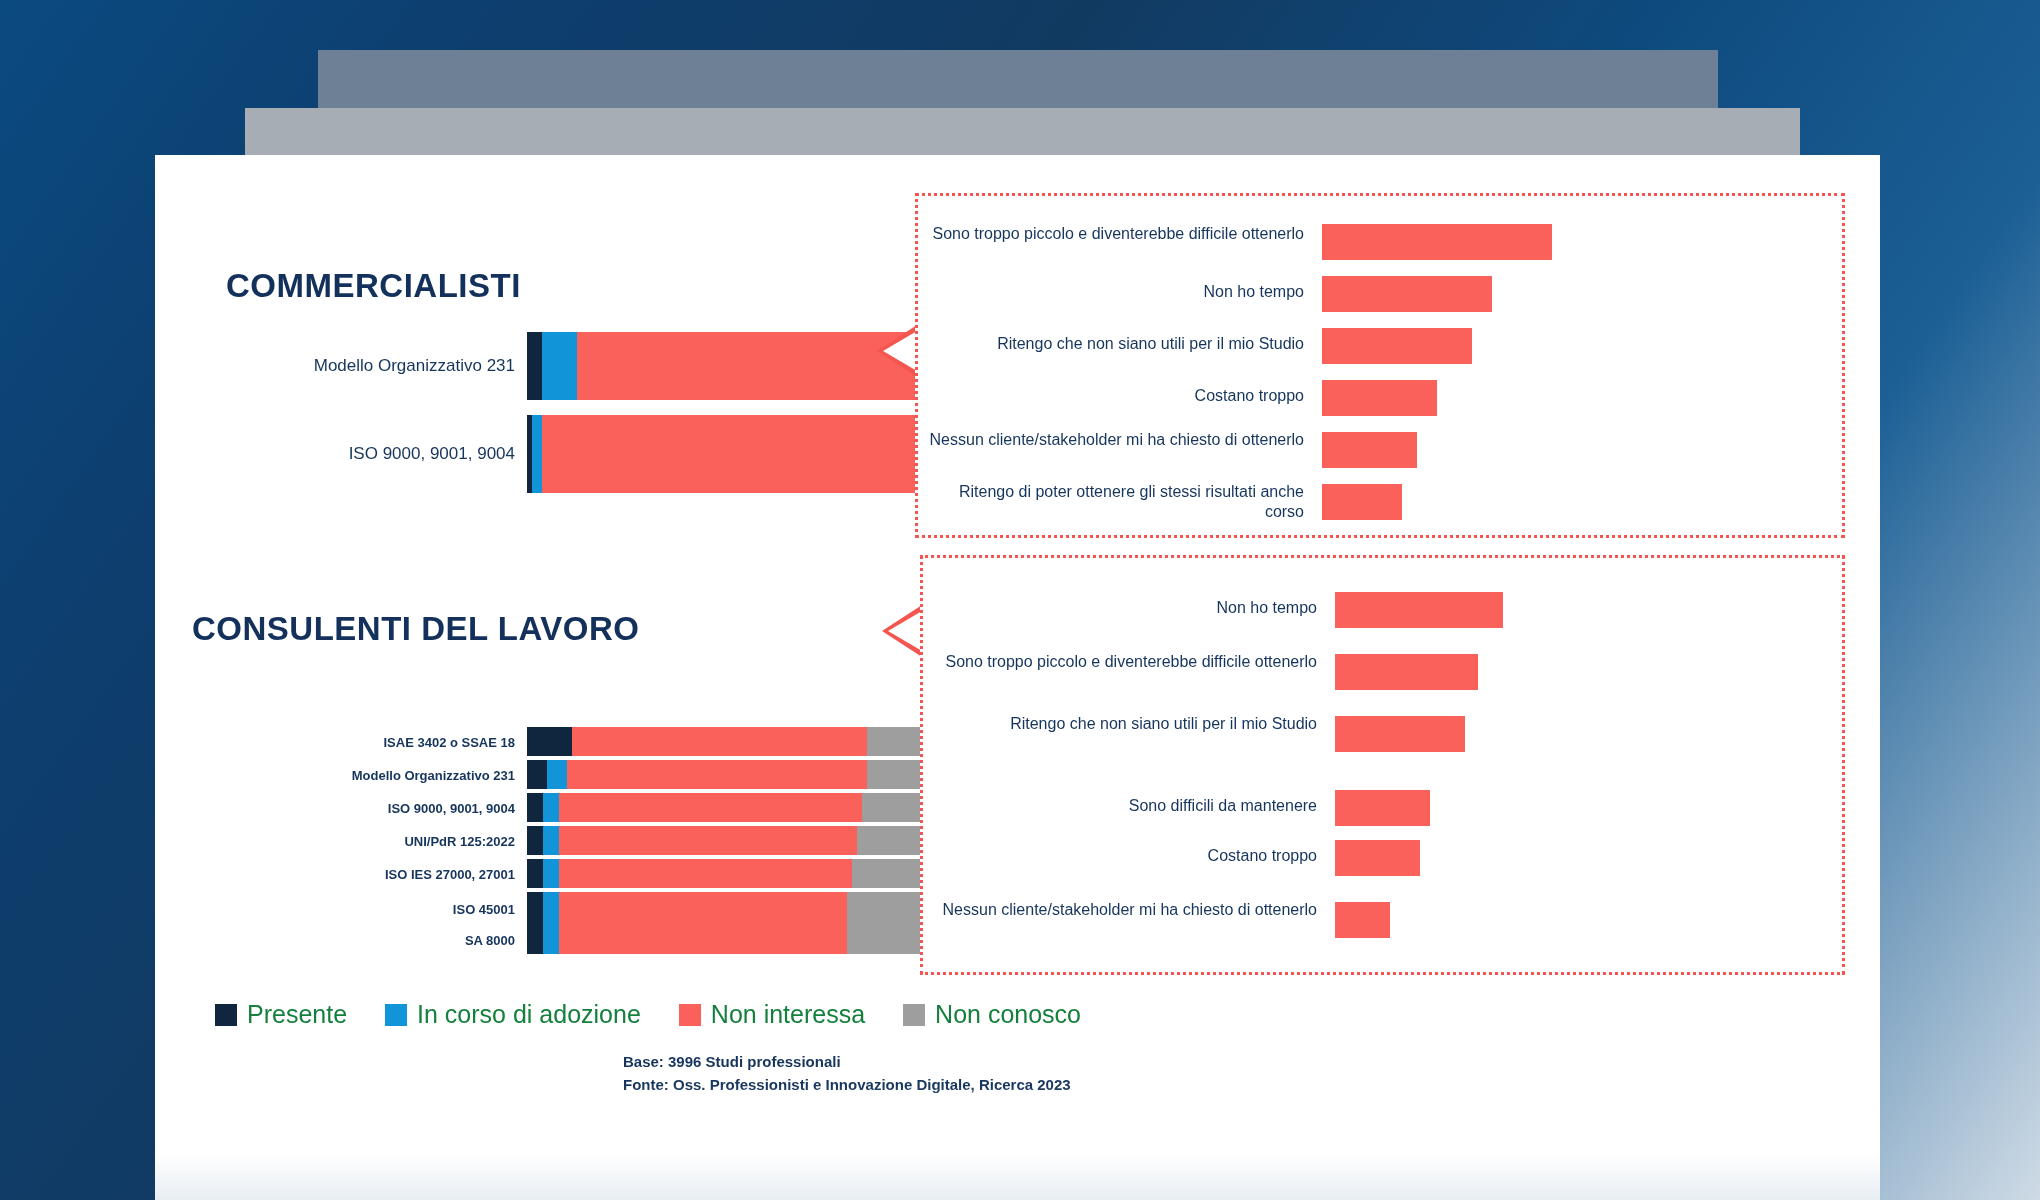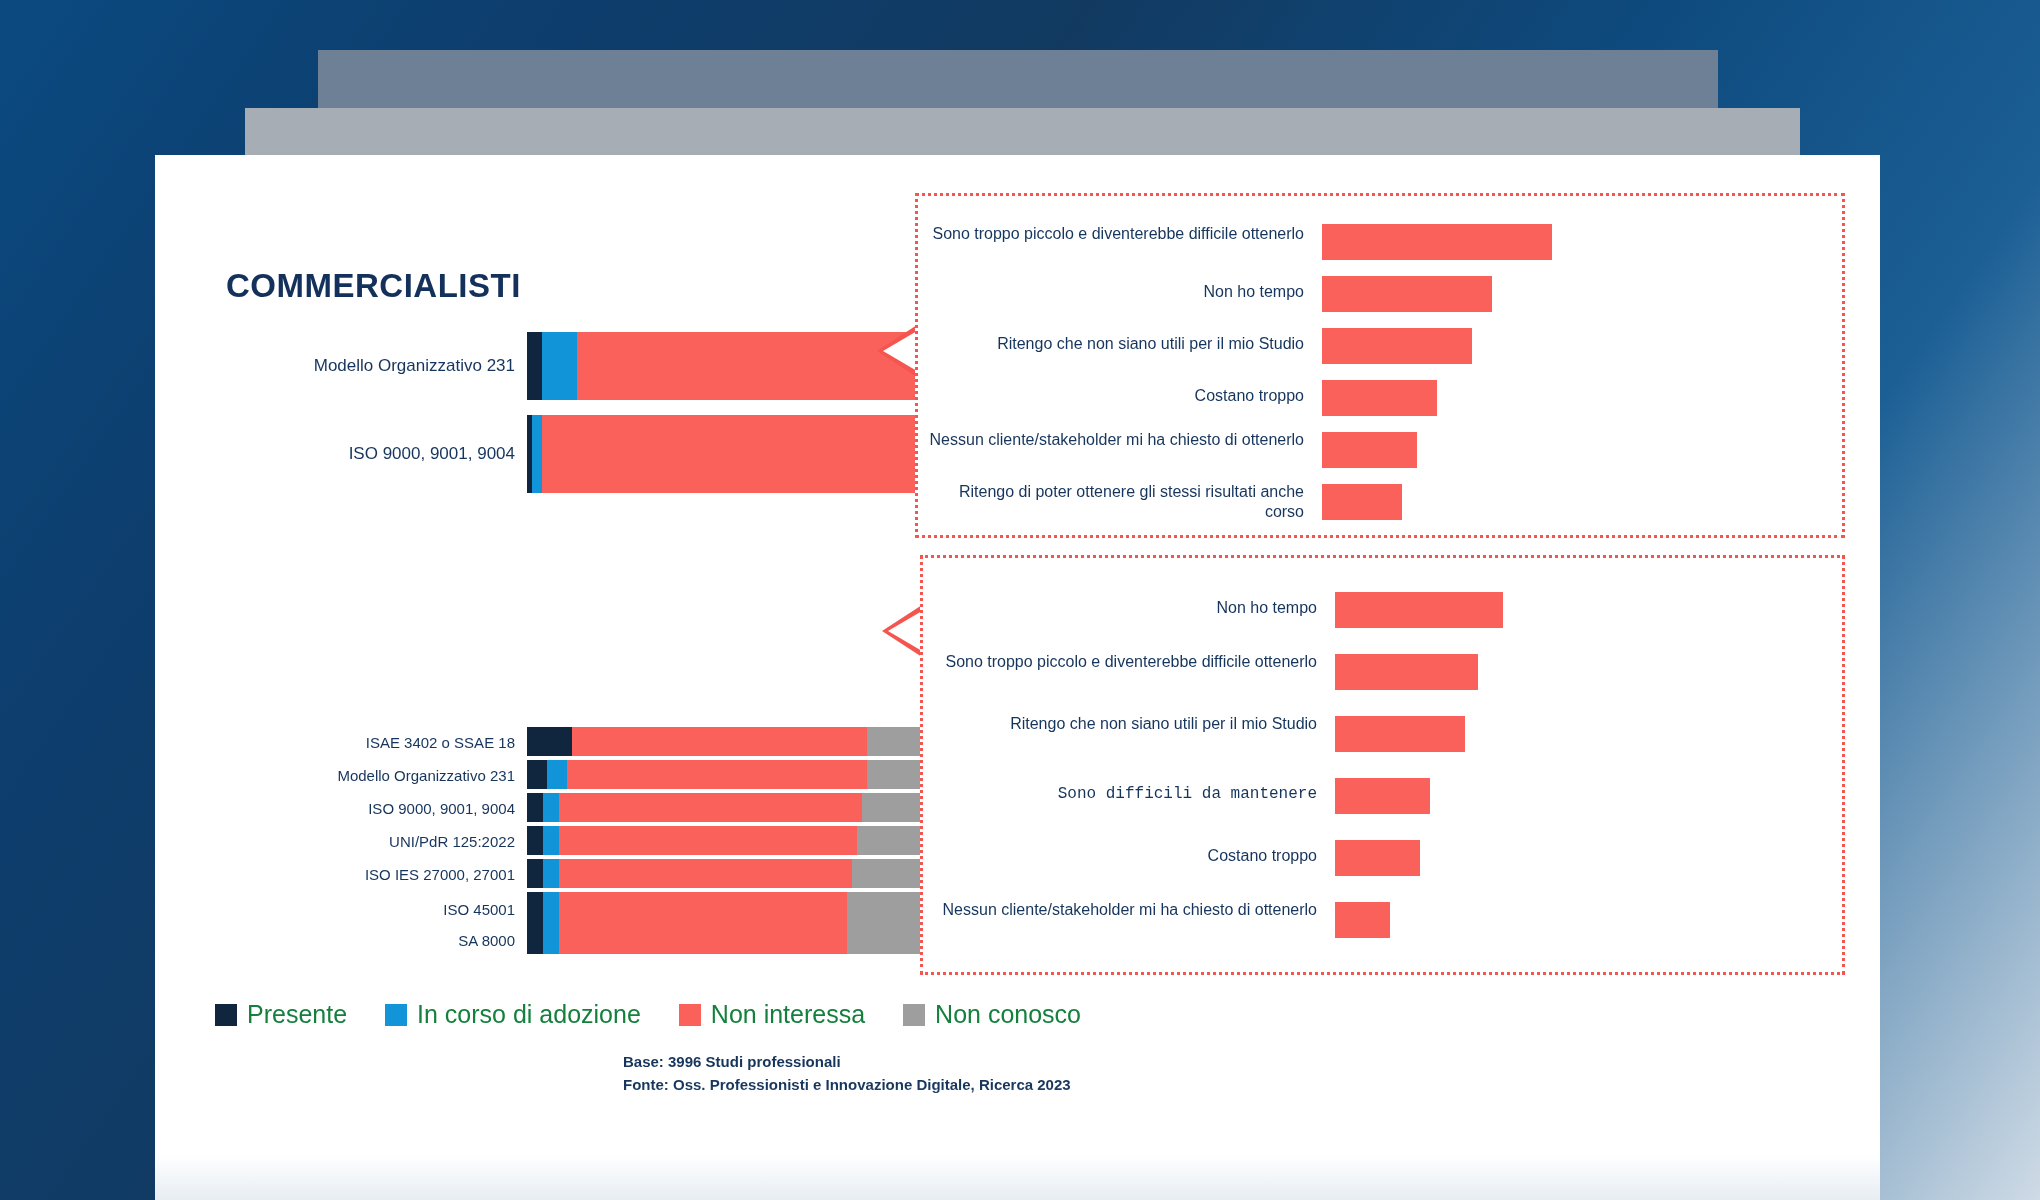--- a/index.html
+++ b/index.html
@@ -63,21 +63,21 @@
   .seg.nonconosco { background: #9e9e9e; }
 
   
   #chart-comm { left: 372px; top: 177px; width: 500px; height: 160px; }
   #chart-comm .stack-row { left: 0; width: 500px; }
   #chart-comm .stack-label { font-size: 17px; top: 50%; transform: translateY(-50%); }
 
   
   #chart-cons { left: 372px; top: 572px; width: 500px; height: 258px; }
   #chart-cons .stack-row { left: 0; width: 500px; }
-  #chart-cons .stack-label { font-size: 15px; top: 50%; transform: translateY(-50%); }
+  #chart-cons .stack-label { font-size: 13px; top: 50%; transform: translateY(-50%); font-weight: bold; }
 
   
   #legend {
     position: absolute;
     left: 60px;
     top: 845px;
     display: flex;
     align-items: center;
     gap: 38px;
   }
@@ -176,20 +176,21 @@
 
 <div id="stage">
 
   <div class="backcard b1"></div>
   <div class="backcard b2"></div>
 
   <div class="slide">
 
     <div id="title-commercialisti" class="section-title">COMMERCIALISTI</div>
 
+    <div id="title-consulenti" class="section-title">CONSULENTI DEL LAVORO</div>
 
     <div id="chart-comm" class="stack-chart">
       <div class="stack-row" style="top:0px;height:68px;">
         <div class="stack-label">Modello Organizzativo 231</div>
         <div class="stack-track">
           <div class="seg presente" style="width:15px;"></div>
           <div class="seg incorso" style="width:35px;"></div>
           <div class="seg noninteressa" style="width:370px;"></div>
           <div class="seg nonconosco" style="width:80px;"></div>
         </div>
@@ -330,21 +331,21 @@
         <div class="hbar" style="top:4px;width:168px;"></div>
       </div>
       <div class="hrow" style="top:92px;height:40px;">
         <div class="hlabel" style="top:2px;">Sono troppo piccolo e diventerebbe difficile ottenerlo</div>
         <div class="hbar" style="top:4px;width:143px;"></div>
       </div>
       <div class="hrow" style="top:154px;height:40px;">
         <div class="hlabel" style="top:2px;">Ritengo che non siano utili per il mio Studio</div>
         <div class="hbar" style="top:4px;width:130px;"></div>
       </div>
-      <div class="hrow" style="top:216px;height:40px;font-family:Liberation Mono, monospace;">
+      <div class="hrow" style="top:228px;height:40px;">
         <div class="hlabel" style="top:10px;">Sono difficili da mantenere</div>
         <div class="hbar" style="top:4px;width:95px;"></div>
       </div>
       <div class="hrow" style="top:278px;height:40px;">
         <div class="hlabel" style="top:10px;">Costano troppo</div>
         <div class="hbar" style="top:4px;width:85px;"></div>
       </div>
       <div class="hrow" style="top:340px;height:40px;">
         <div class="hlabel" style="top:2px;">Nessun cliente/stakeholder mi ha chiesto di ottenerlo</div>
         <div class="hbar" style="top:4px;width:55px;"></div>

